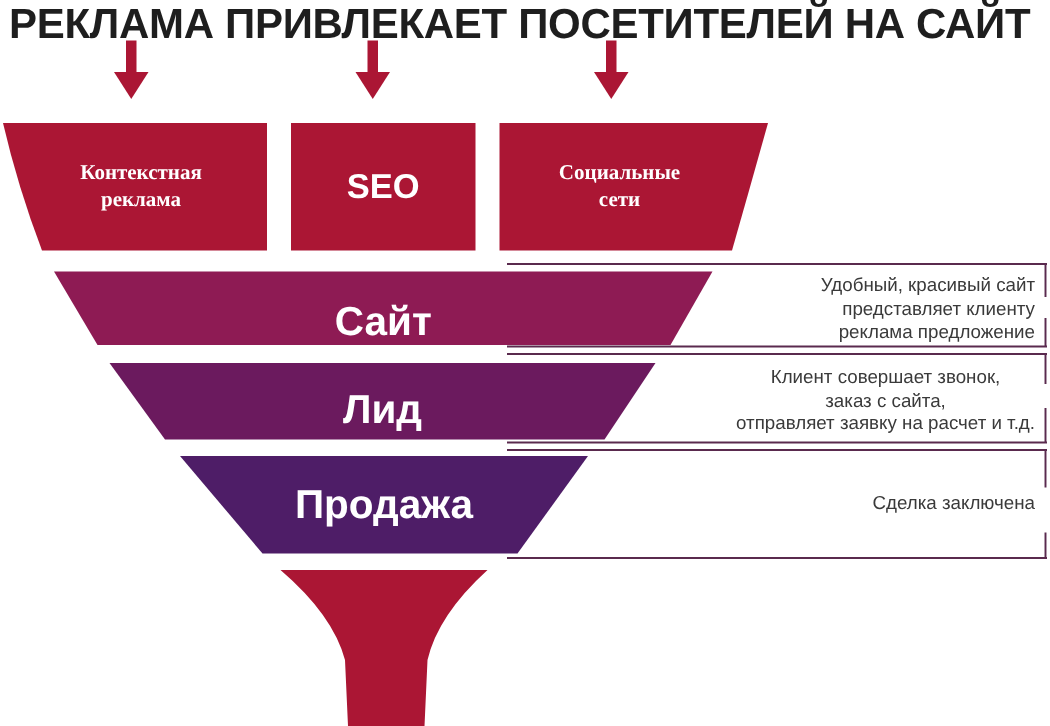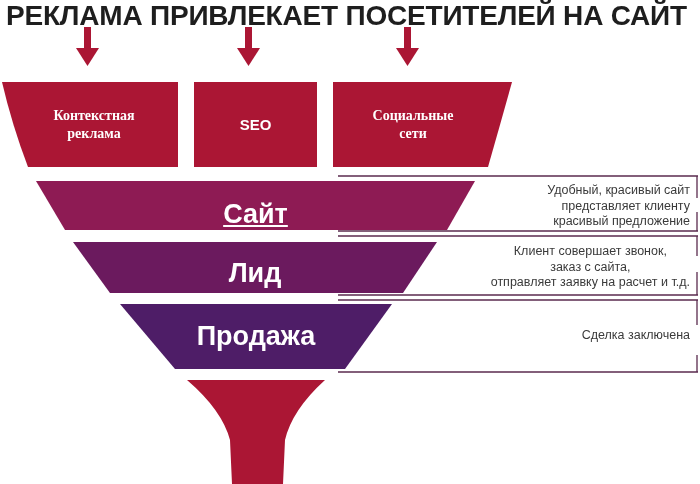--- a/index.html
+++ b/index.html
@@ -1,21 +1,21 @@
 <!DOCTYPE html>
 <html><head>
 <meta charset="utf-8">
 <style>
   html, body { margin: 0; padding: 0; background: #ffffff; }
   body { width: 700px; height: 484px; position: relative; overflow: hidden; font-family: "Liberation Sans", sans-serif; }
   .title { position: absolute; left: 6px; top: 0px; font-size: 28px; font-weight: bold; color: #1e1e1e; letter-spacing: -0.2px; white-space: nowrap; }
   svg.bg { position: absolute; left: 0; top: 0; }
   .lbl { position: absolute; color: #ffffff; font-weight: bold; text-align: center; display: flex; align-items: center; justify-content: center; }
   .src-lbl { font-size: 14px; line-height: 18px; font-family: Liberation Serif, serif; }
-  .seo-lbl { font-size: 15px; }
+  .seo-lbl { font-size: 23px; }
   .stage-lbl { font-size: 27px; }
   .desc { position: absolute; right: 10px; text-align: right; font-size: 12.5px; line-height: 15.5px; color: #3a3a3a; }
 </style>
 </head>
 <body>
 
 <div class="title">РЕКЛАМА ПРИВЛЕКАЕТ ПОСЕТИТЕЛЕЙ НА САЙТ</div>
 
 <svg class="bg" width="700" height="484" viewBox="0 0 700 484">
 
@@ -63,28 +63,28 @@
 <div class="lbl src-lbl" style="left:10px; top:82px; width:168px; height:85px; flex-direction:column;">
   <span>Контекстная</span>
   <span>реклама</span>
 </div>
 <div class="lbl seo-lbl" style="left:194px; top:82px; width:123px; height:85px;">SEO</div>
 <div class="lbl src-lbl" style="left:333px; top:82px; width:160px; height:85px; flex-direction:column;">
   <span>Социальные</span>
   <span>сети</span>
 </div>
 
-<div class="lbl stage-lbl" style="left:36px; top:181px; width:439px; height:66px;text-decoration:underline;">Сайт</div>
+<div class="lbl stage-lbl" style="left:36px; top:181px; width:439px; height:66px;">Сайт</div>
 <div class="lbl stage-lbl" style="left:73px; top:256px; width:364px; height:34px;">Лид</div>
 <div class="lbl stage-lbl" style="left:120px; top:304px; width:272px; height:65px;">Продажа</div>
 
 <div class="desc" style="top:183px;">
   <div>Удобный, красивый сайт</div>
   <div>представляет клиенту</div>
-  <div>красивый предложение</div>
+  <div>реклама предложение</div>
 </div>
 <div class="desc" style="top:244px;text-align:center;">
   <div>Клиент совершает звонок,</div>
   <div>заказ с сайта,</div>
   <div>отправляет заявку на расчет и т.д.</div>
 </div>
 <div class="desc" style="top:328px;">
   <div>Сделка заключена</div>
 </div>
 

